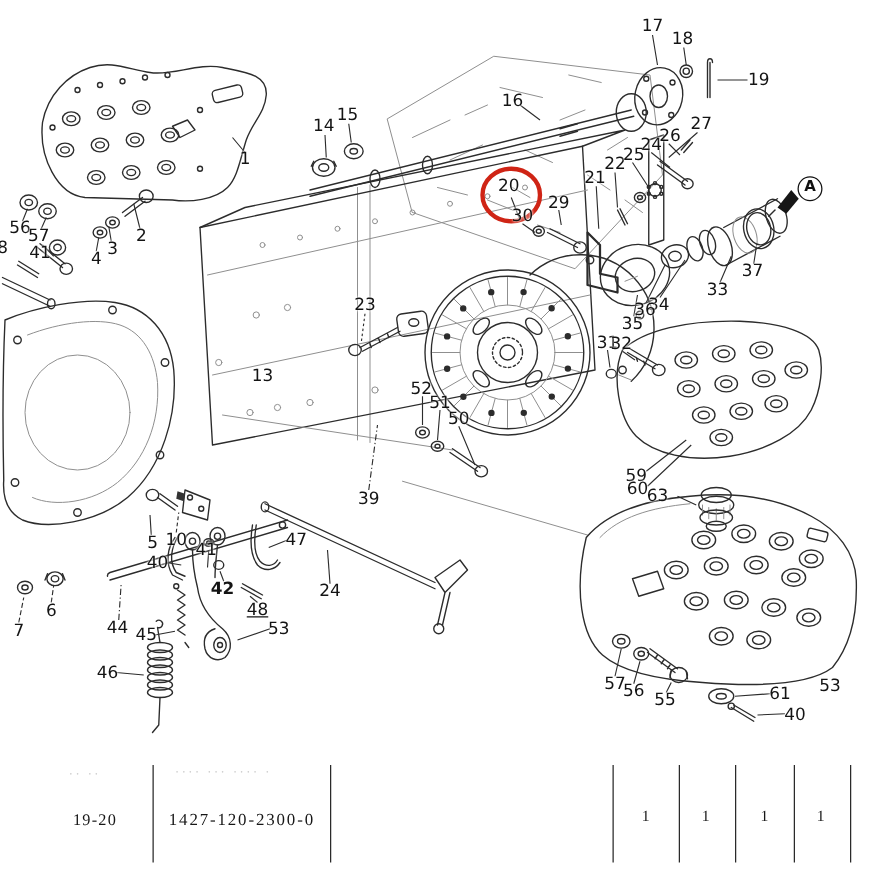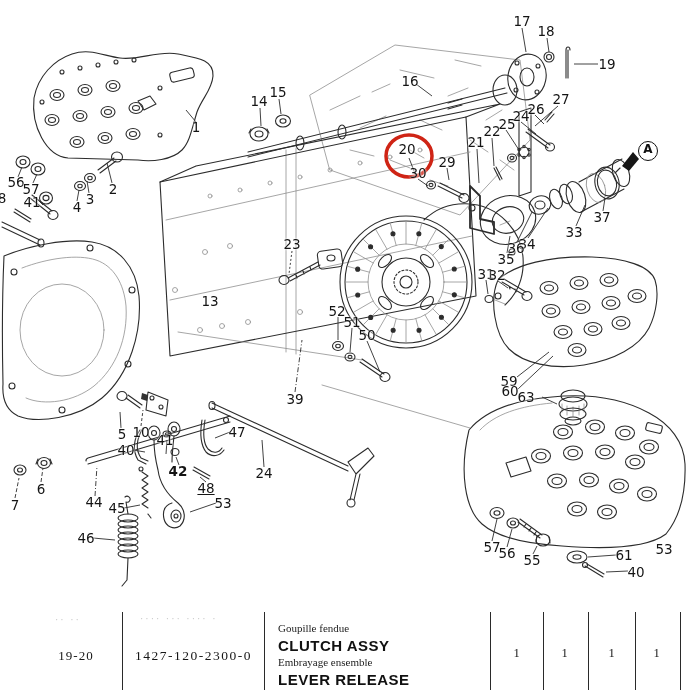--- a/index.html
+++ b/index.html
@@ -499,26 +499,20 @@
     <div class="rule" style="left:588px"></div>
     <div class="rule" style="left:635px"></div>
     <div class="rule" style="left:680px"></div>
 
     <div class="ghost" style="left:55px;top:6px">·· ··</div>
     <div class="ghost" style="left:140px;top:5px">···· ··· ···· ·</div>
 
     <div class="cell refcell">19-20</div>
     <div class="cell pncell">1427-120-2300-0</div>
 
-    <div class="desc">
-      <div class="d-small">Goupille fendue</div>
-      <div class="d-large">CLUTCH ASSY</div>
-      <div class="d-small">Embrayage ensemble</div>
-      <div class="d-large">LEVER RELEASE</div>
-    </div>
 
     <div class="qty" style="left:494px">1</div>
     <div class="qty" style="left:542px">1</div>
     <div class="qty" style="left:589px">1</div>
     <div class="qty" style="left:634px">1</div>
   </div>
 
   <div class="white-strip"></div>
 </div>
 

